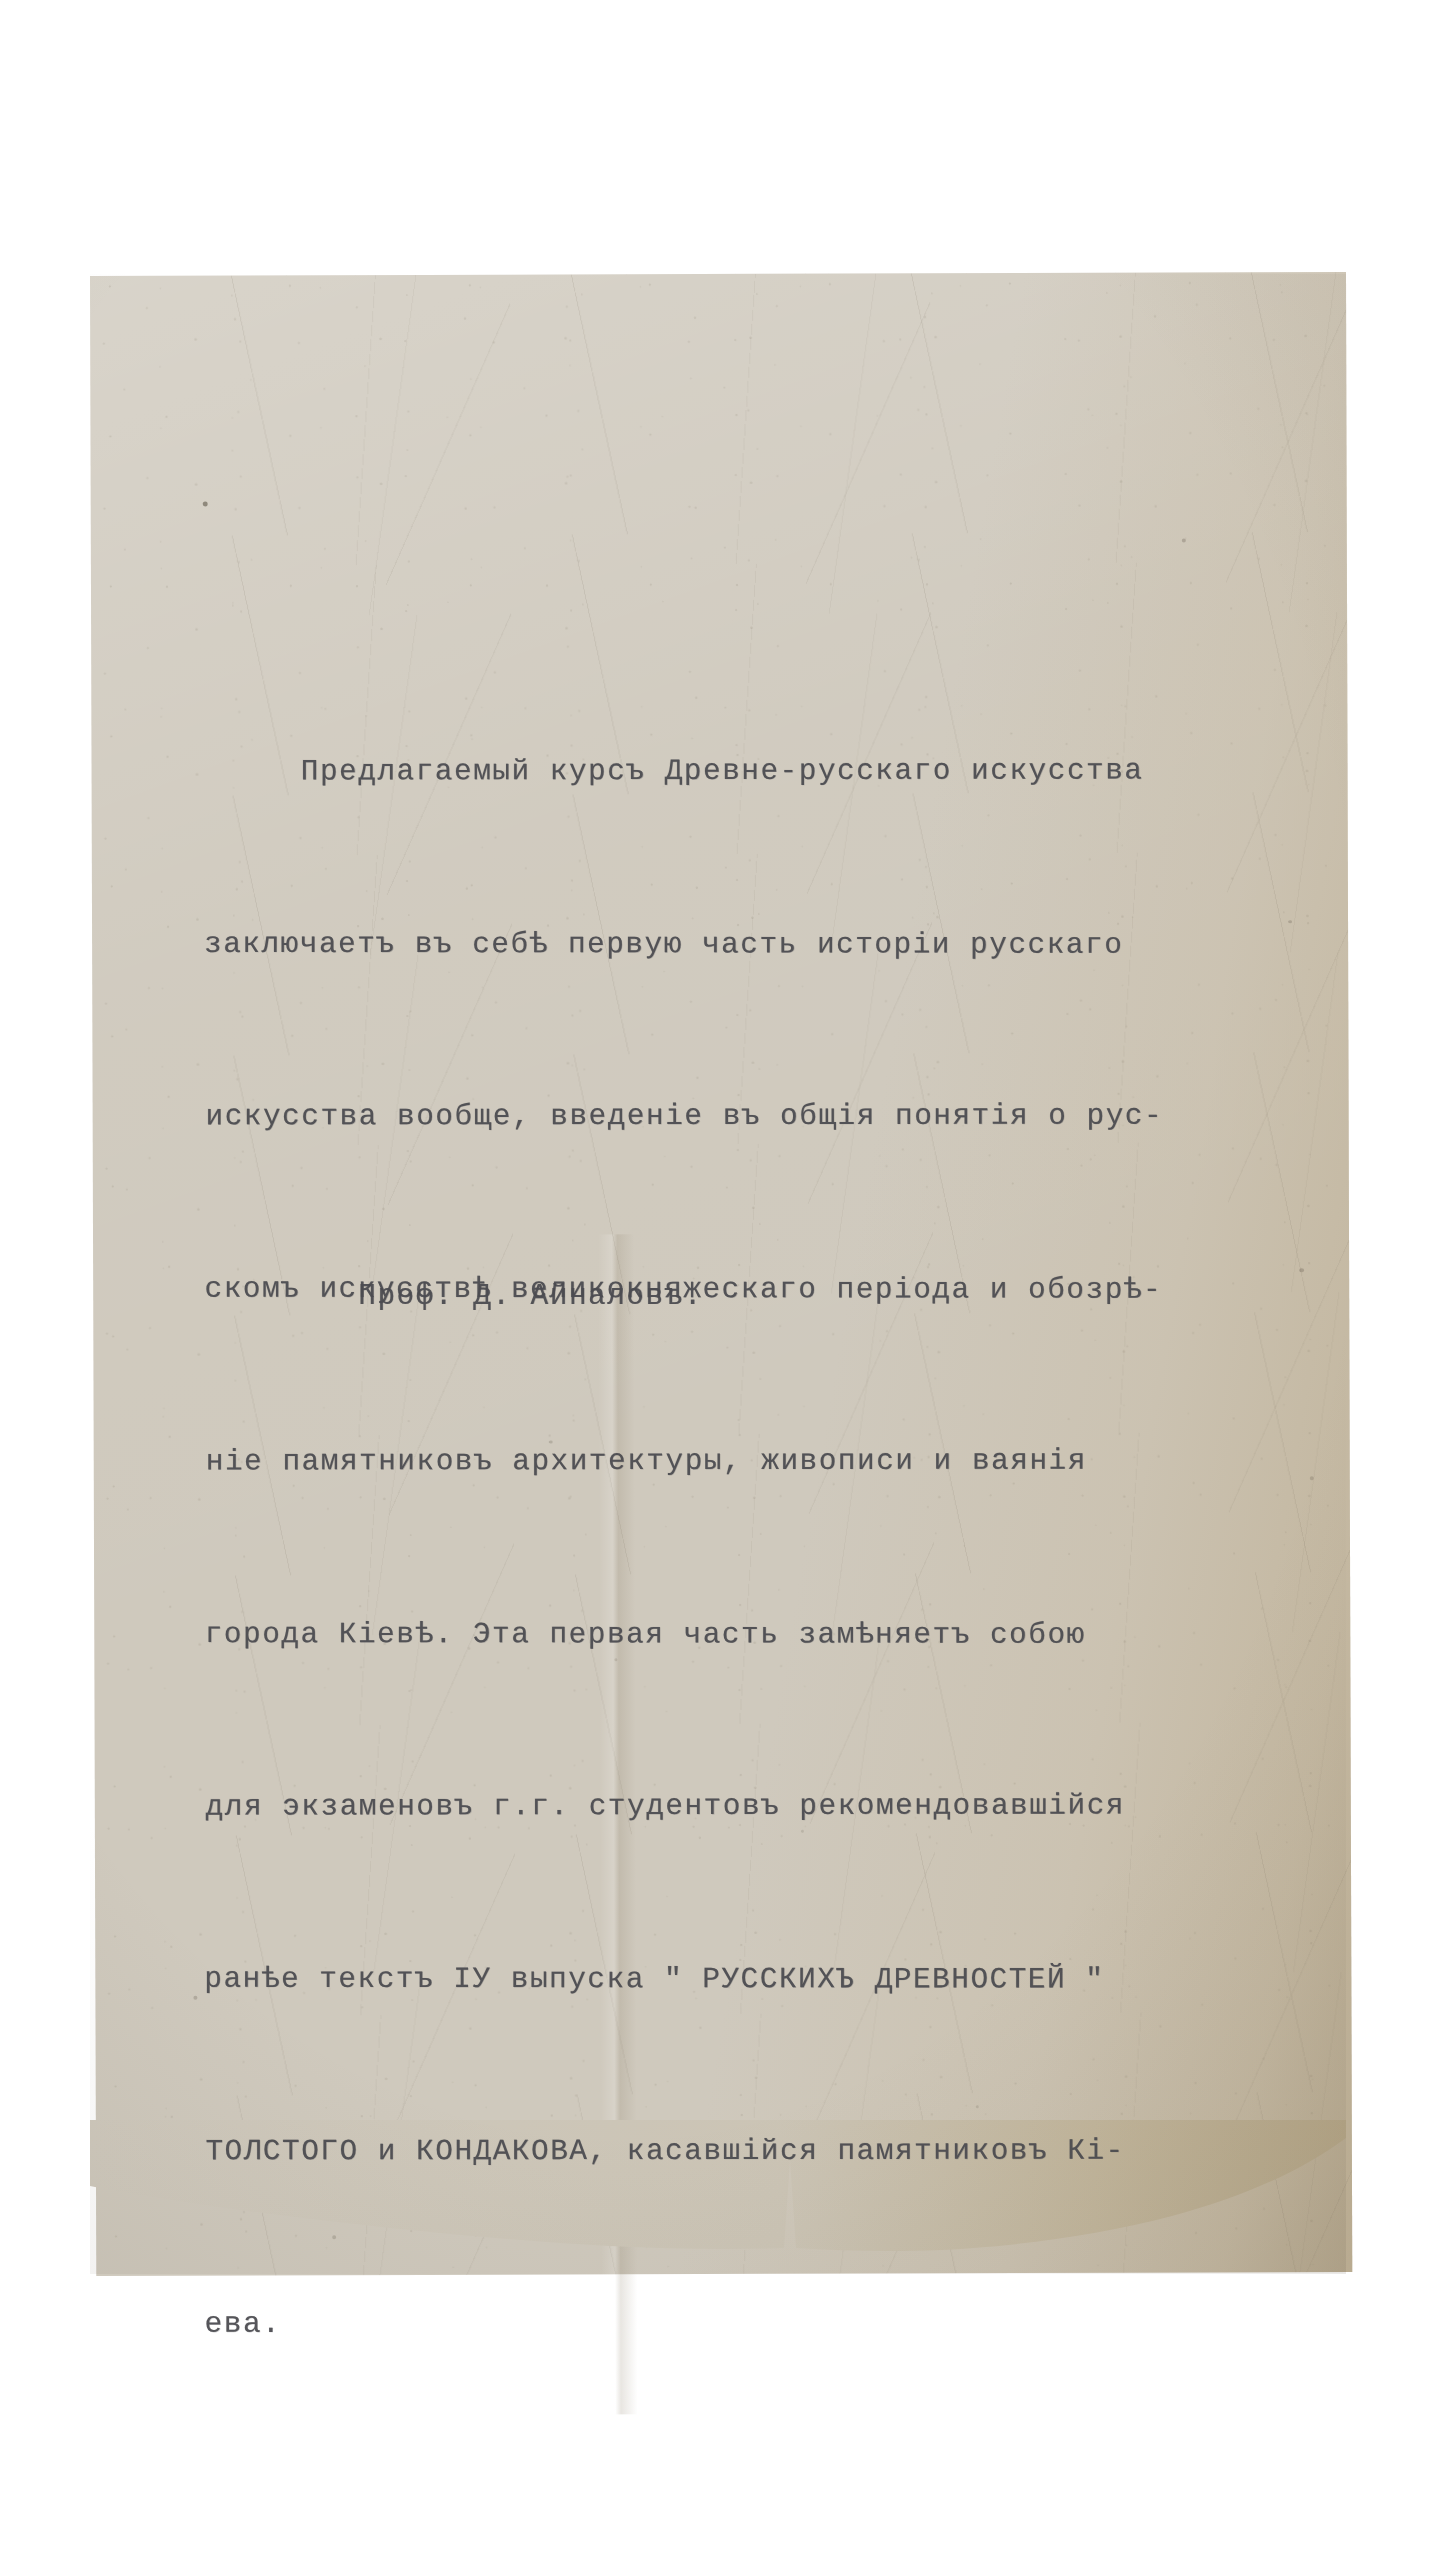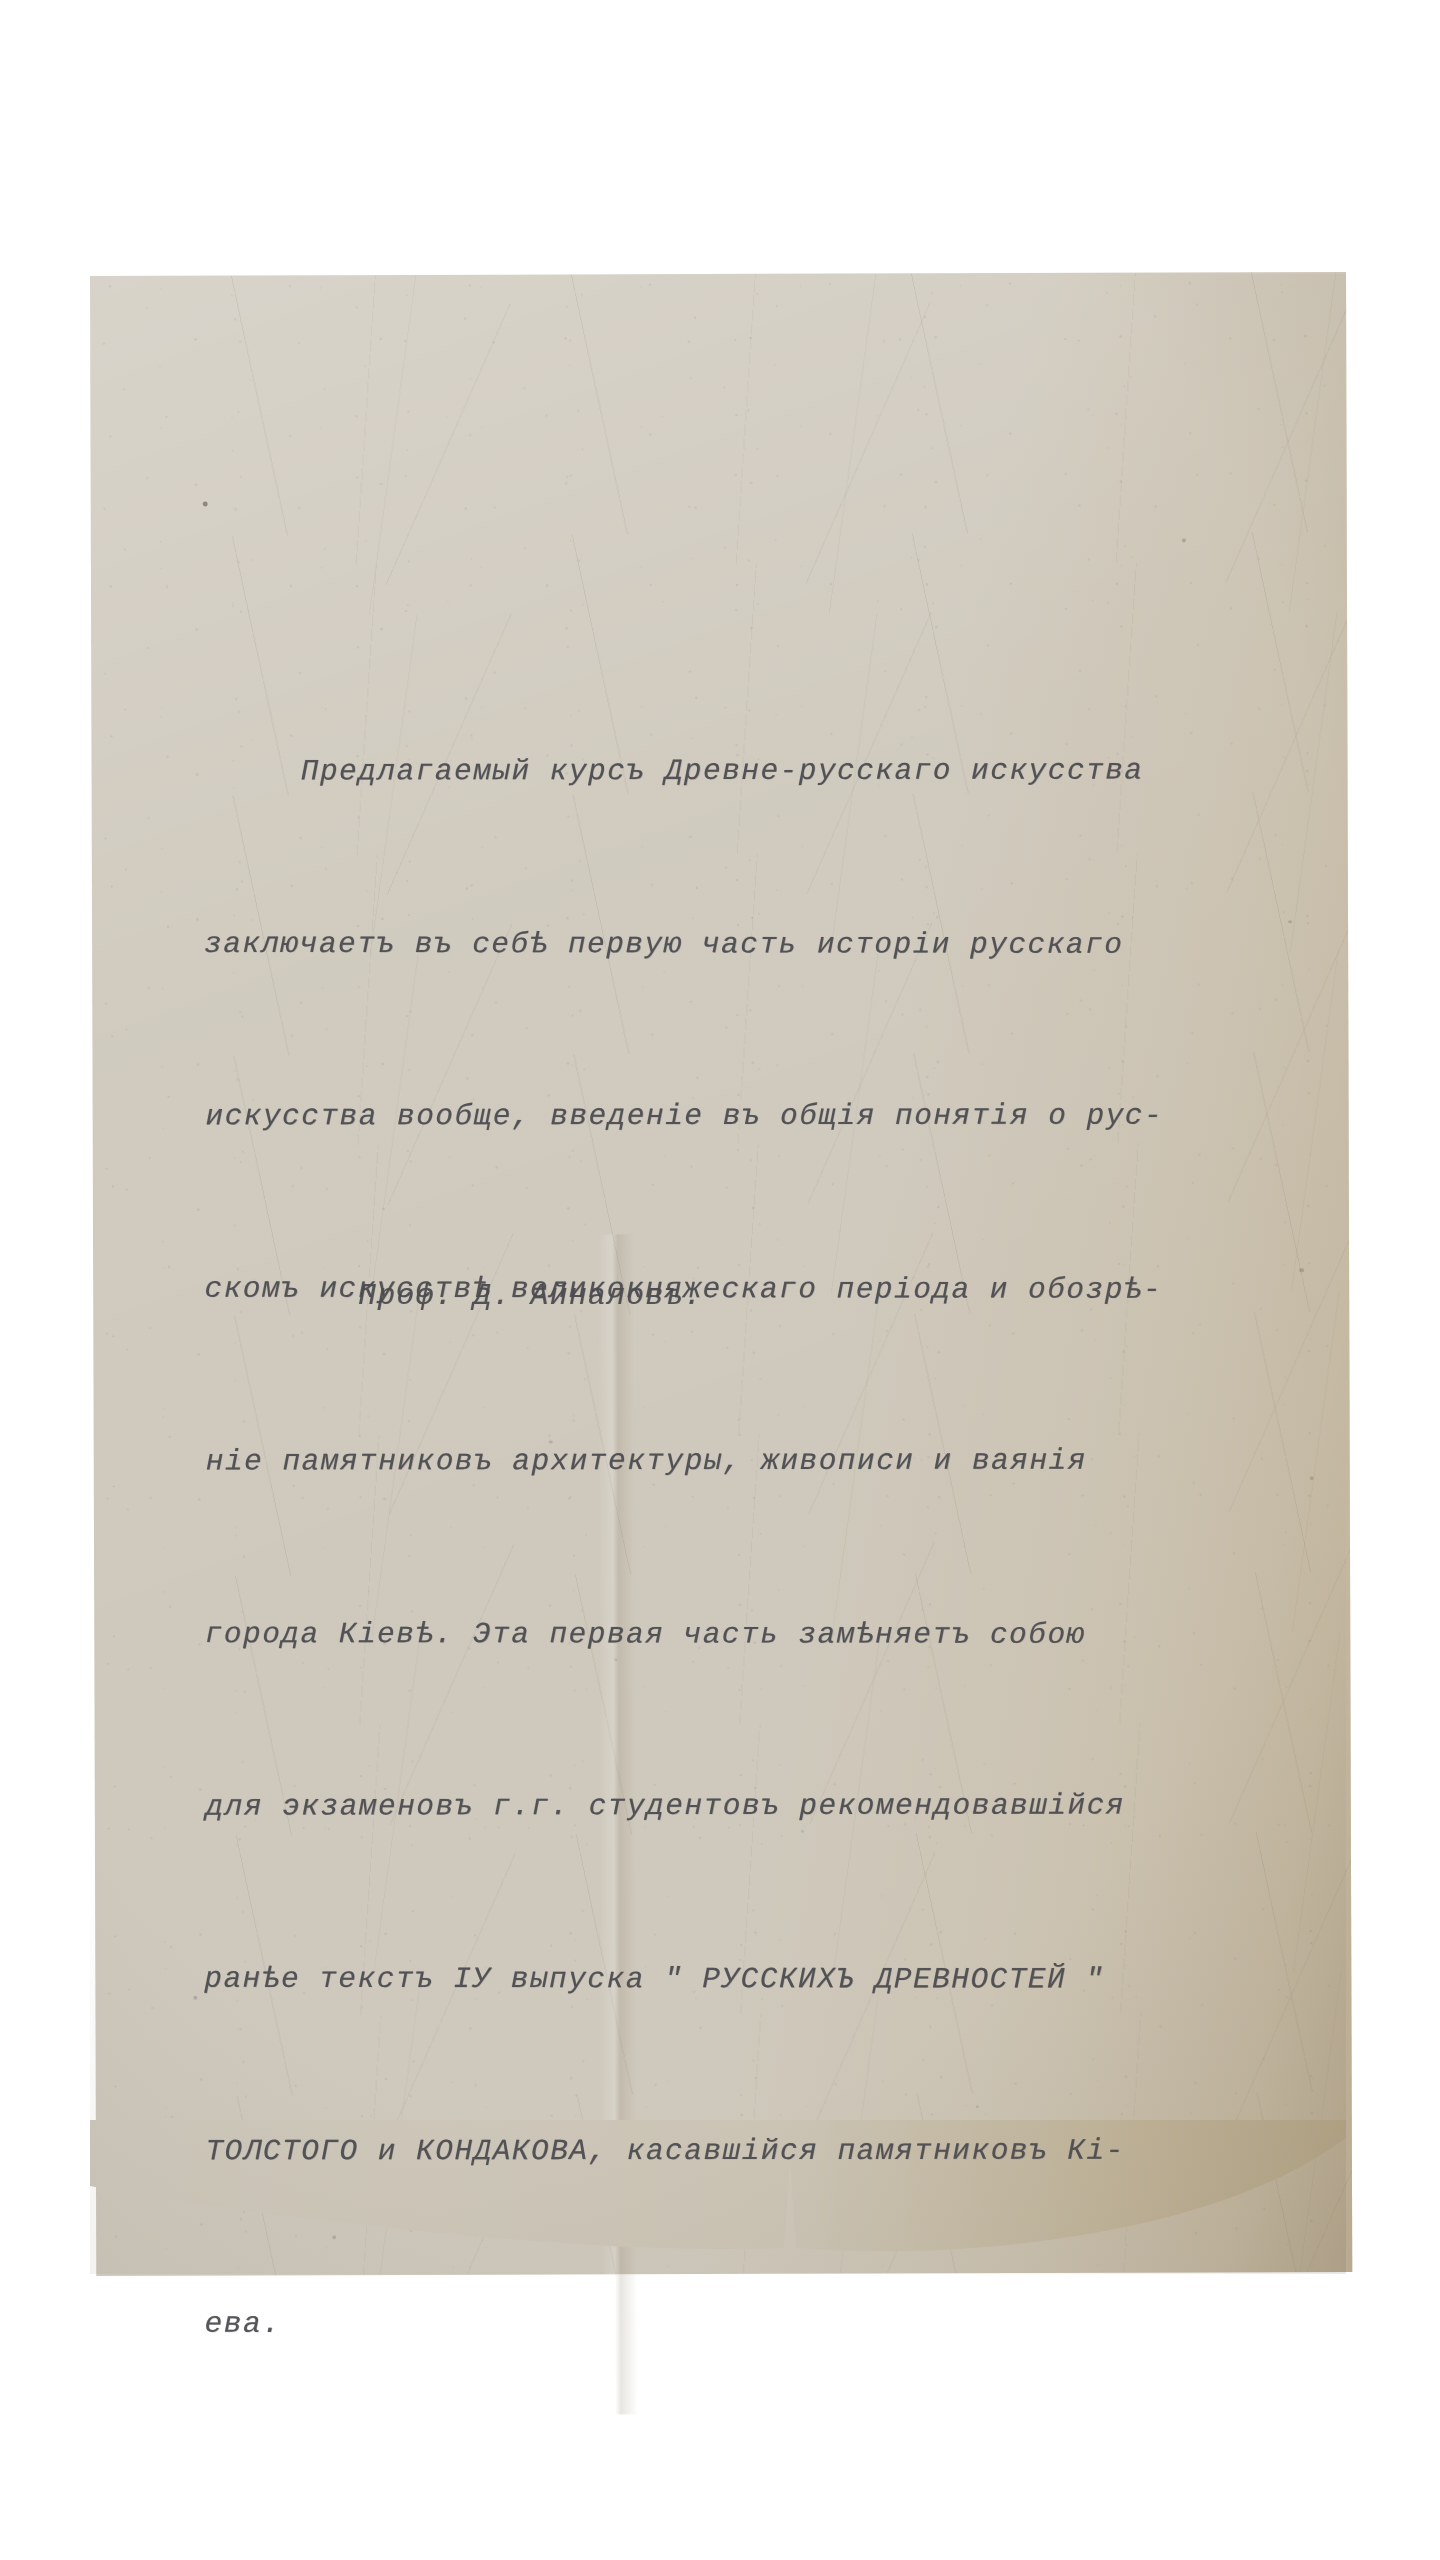--- a/index.html
+++ b/index.html
@@ -14,21 +14,20 @@
     position: relative;
     overflow: hidden;
     font-family: "Liberation Mono", "DejaVu Sans Mono", monospace;
   }
 
   
   #scan-canvas {
     position: absolute;
     inset: 0;
     background: #ffffff;
-    font-style: italic;
   }
 
   
   #paper-sheet {
     position: absolute;
     left: 90px;
     top: 274px;
     width: 1256px;
     height: 2000px;
     background:

